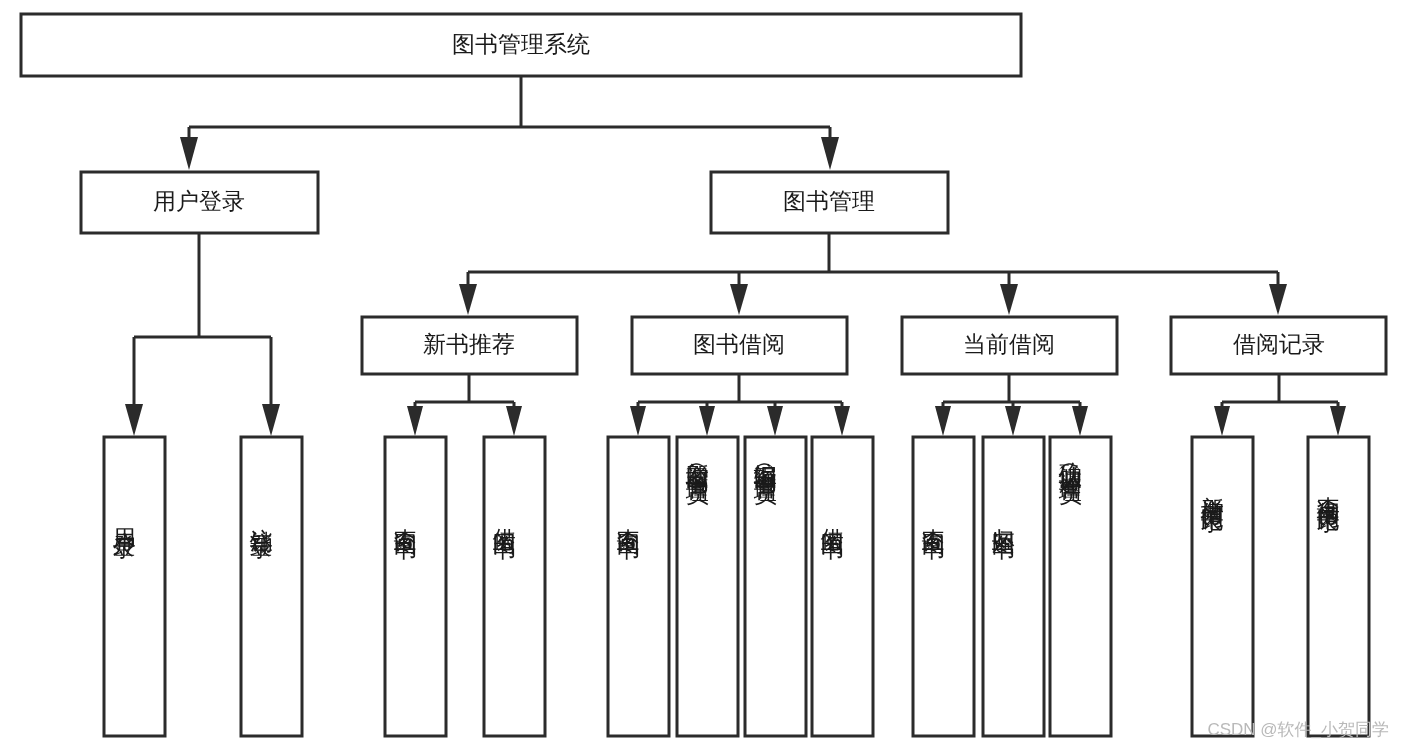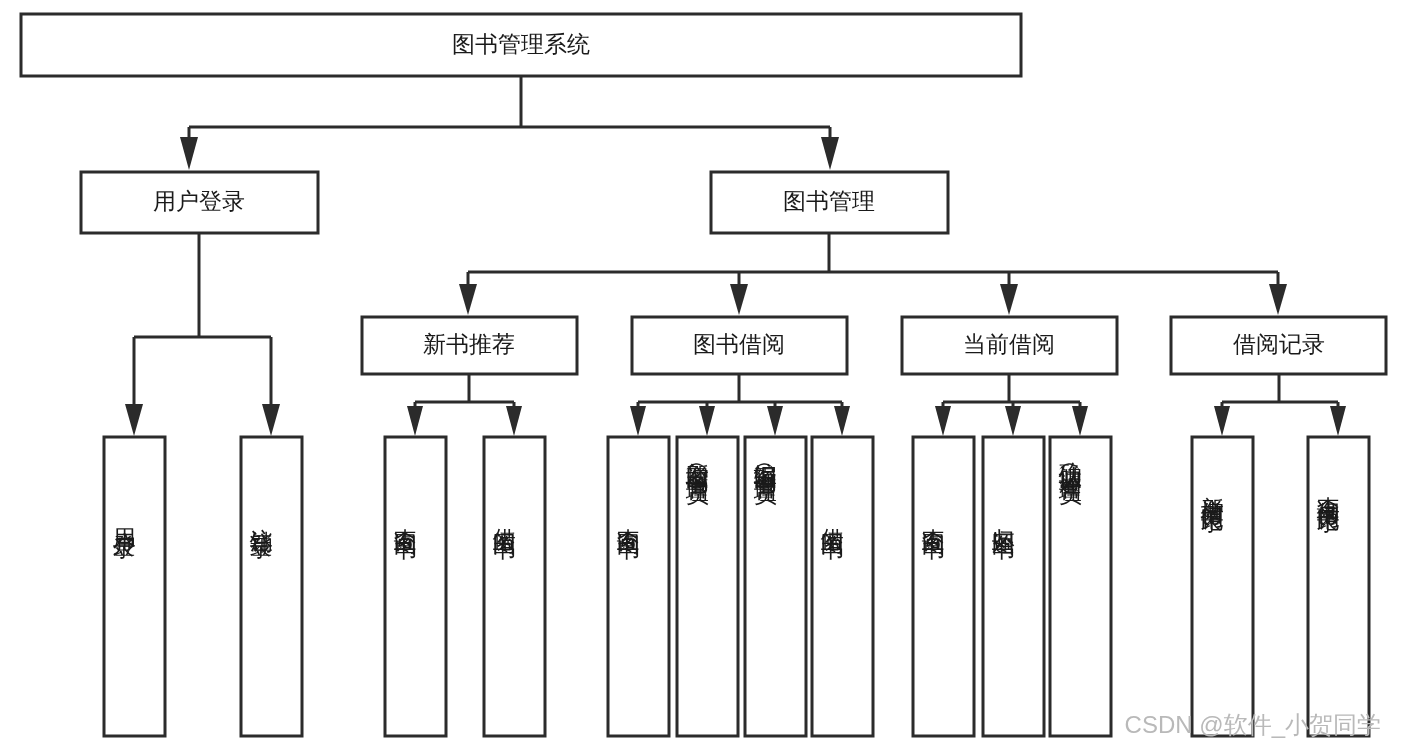--- a/index.html
+++ b/index.html
@@ -56,24 +56,24 @@
     font-family: "Liberation Sans", "DejaVu Sans", sans-serif;
     font-size: 23px;
     line-height: 1.12;
     color: #1a1a1a;
     letter-spacing: 3px;
     white-space: nowrap;
     pointer-events: none;
   }
   .watermark {
     position: absolute;
-    right: 24px;
+    right: 16px;
     bottom: 6px;
     font-family: "Liberation Sans", "DejaVu Sans", sans-serif;
-    font-size: 24px;
+    font-size: 17px;
     color: #b9b9b9;
     white-space: nowrap;
     padding-left: 29px;
   }
 </style>
 </head>
 <body>
 
 <div id="diagram-root">
 

